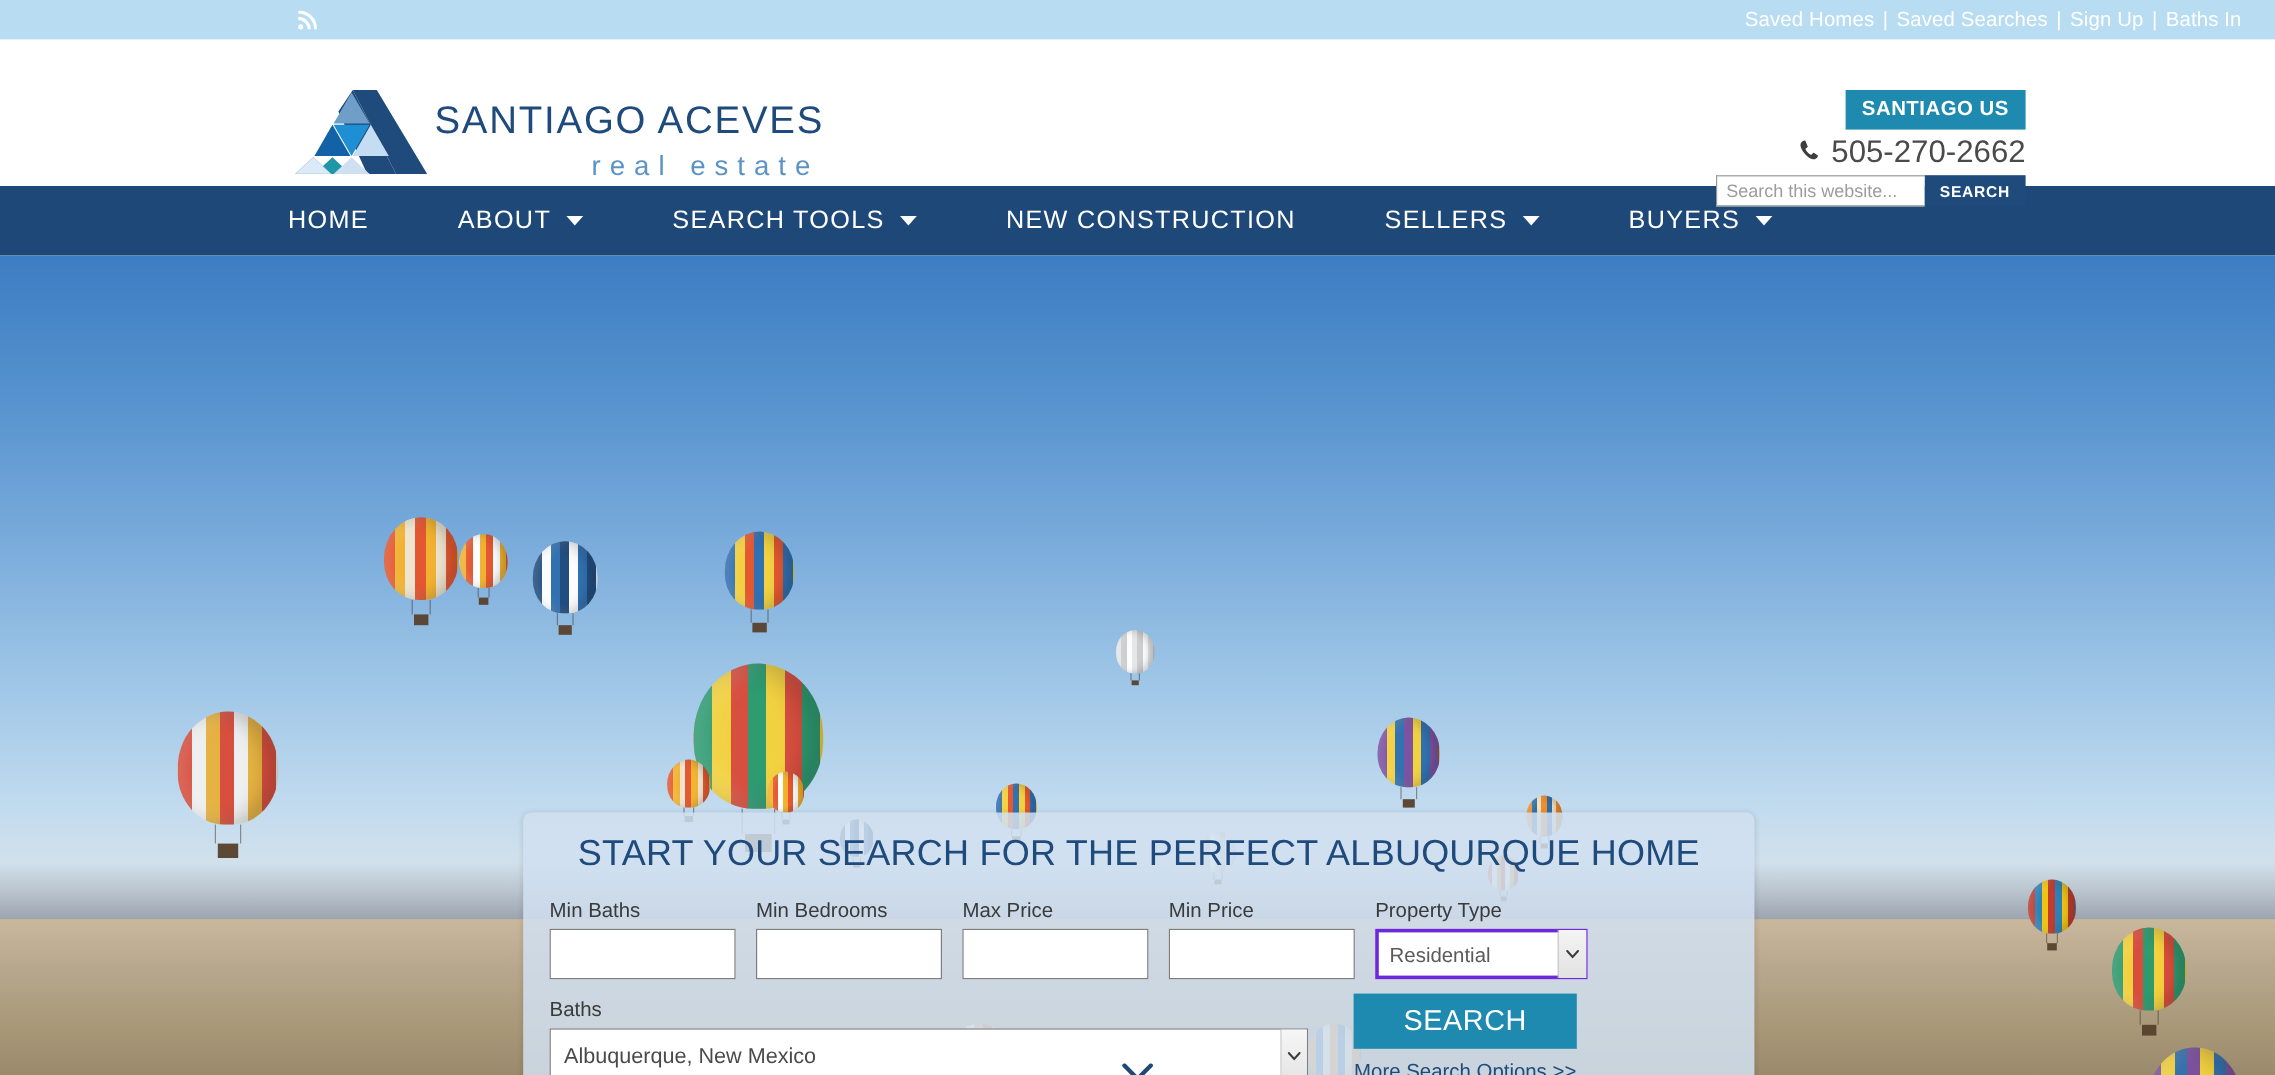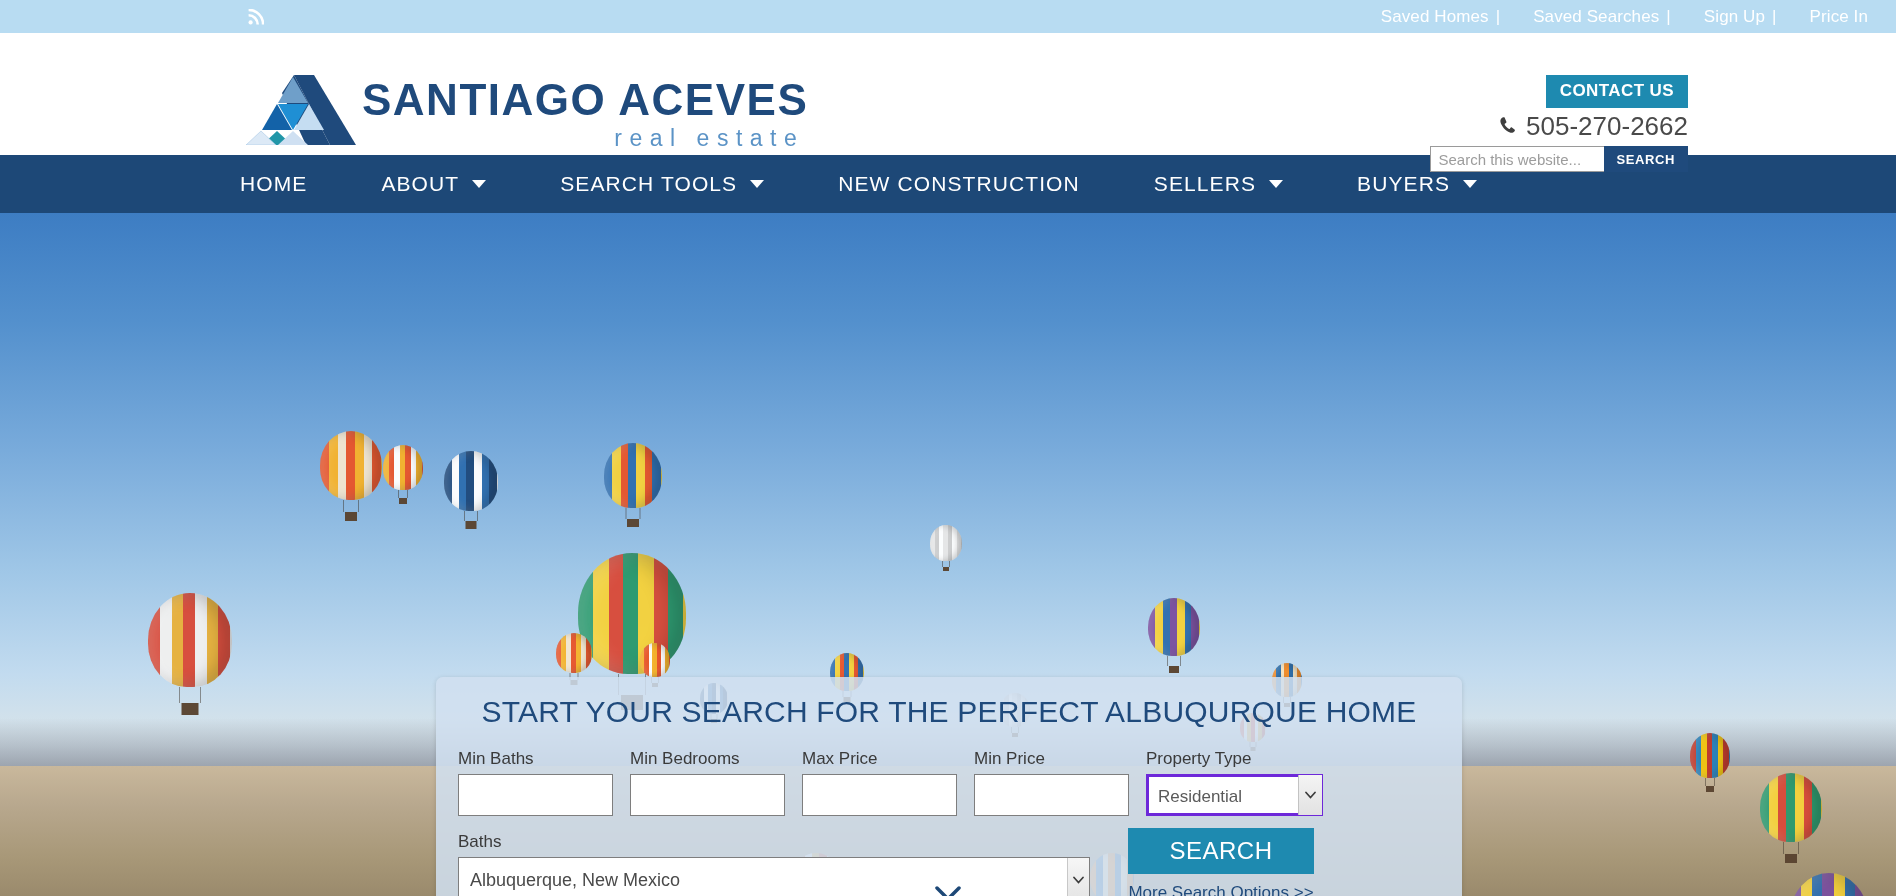--- a/index.html
+++ b/index.html
@@ -30,21 +30,21 @@
     top: 0;
     height: 33px;
     display: flex;
     align-items: center;
     gap: 0;
     font-size: 17px;
     color: #ffffff;
     letter-spacing: 0.1px;
     white-space: nowrap;
   }
-  .utility-links a { color: #ffffff; text-decoration: none; margin-left: 26px; }
+  .utility-links a { color: #ffffff; text-decoration: none; }
   .utility-links .sep { padding: 0 7px; color: #ffffff; }
 
   
   .header {
     height: 122px;
     background: #ffffff;
     position: relative;
   }
   .logo-block {
     position: absolute;
@@ -52,24 +52,24 @@
     top: 40px;
     display: flex;
     align-items: flex-start;
   }
   .logo-mark { width: 122px; height: 72px; flex: none; }
   .logo-words {
     margin-left: 6px;
     margin-top: 2px;
   }
   .logo-name {
-    font-size: 44px;
+    font-size: 32px;
     letter-spacing: 1.5px;
     color: #1f4a7c;
-    font-weight: 700;
+    font-weight: 400;
     line-height: 50px;
     white-space: nowrap;
   }
   .logo-sub {
     font-size: 23px;
     letter-spacing: 7.5px;
     color: #5b93c6;
     font-weight: 400;
     line-height: 26px;
     text-align: right;
@@ -388,21 +388,21 @@
       <path d="M0.6 2.2a13.2 13.2 0 0 1 13.2 13.2h2.6A15.8 15.8 0 0 0 0.6 -0.4z" fill="#ffffff"></path>
     </svg>
   </span>
   <div class="utility-links">
     <a href="#">Saved Homes</a>
     <span class="sep">|</span>
     <a href="#">Saved Searches</a>
     <span class="sep">|</span>
     <a href="#">Sign Up</a>
     <span class="sep">|</span>
-    <a href="#">Price In</a>
+    <a href="#">Baths In</a>
   </div>
 </div>
 
 <div class="header">
 
   <div class="logo-block">
     <span class="logo-mark">
       <svg width="122" height="72" viewBox="0 0 122 72">
 
         <polygon points="60,2 80,2 122,72 96,72" fill="#1f4a7c"></polygon>
@@ -424,21 +424,21 @@
         <polygon points="27,58 42,72 12,72" fill="none" stroke="#9cc0e0" stroke-width="0.5"></polygon>
       </svg>
     </span>
     <div class="logo-words">
       <div class="logo-name">SANTIAGO ACEVES</div>
       <div class="logo-sub">real estate</div>
     </div>
   </div>
 
   <div class="header-right">
-    <button class="contact-btn">CONTACT US</button>
+    <button class="contact-btn">SANTIAGO US</button>
 
     <div class="phone-line">
       <span class="phone-icon">
         <svg width="19" height="19" viewBox="0 0 19 19">
           <path d="M4.2 1.2c-.9.2-1.8 1-2.4 2-.7 1.3-.5 3 .6 5.2 1.2 2.5 3.3 5 5.6 6.6 2 1.4 3.9 2 5.3 1.7 1.1-.2 2-1 2.5-2 .3-.6.2-.9-.3-1.3l-2.6-1.9c-.5-.4-.9-.3-1.3.2l-.8 1c-.3.4-.6.4-1.1.1-1.5-.9-3-2.5-3.9-4.1-.3-.5-.2-.8.2-1.1l1-.7c.5-.4.6-.8.3-1.3L5.6 1.5c-.3-.4-.7-.4-1.4-.3z" fill="#3f3f3f"></path>
         </svg>
       </span>
       <span>505-270-2662</span>
     </div>
 

